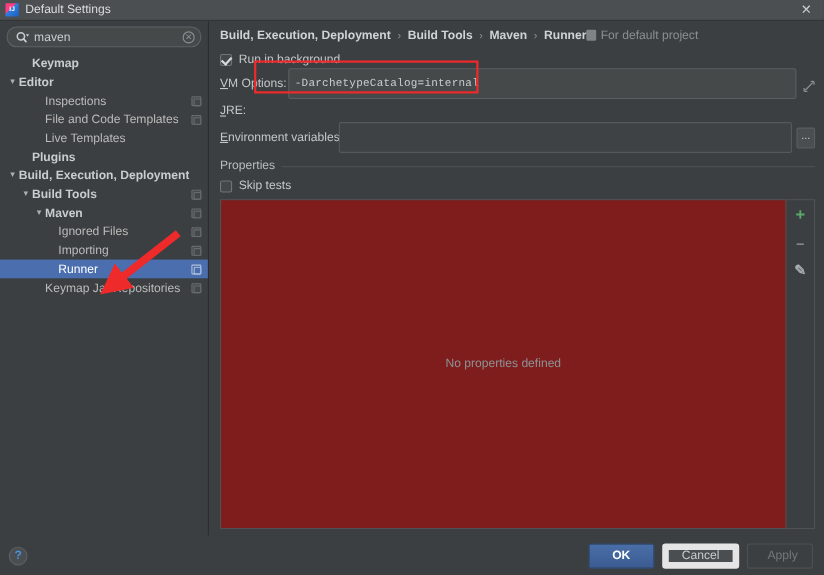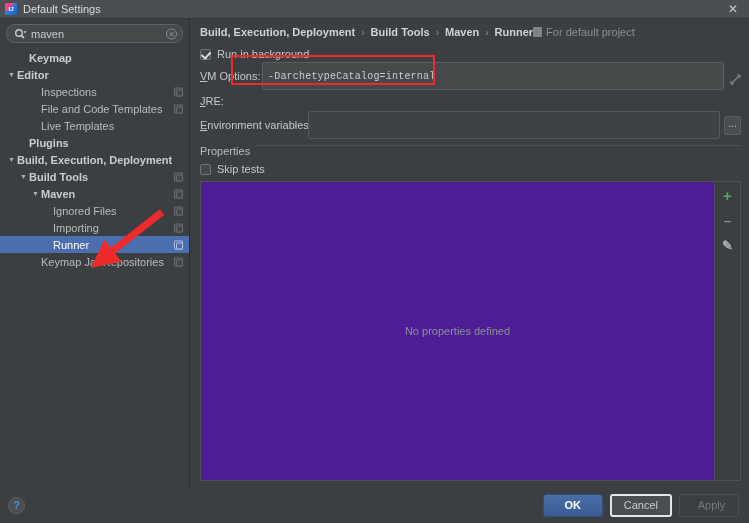--- a/index.html
+++ b/index.html
@@ -237,30 +237,30 @@
     width: 17px; height: 19px; flex: 0 0 auto;
     margin-left: 4px;
     background: #4a4e50; border: 1px solid #5a5e60;
     border-radius: 2px; color: #c3c7ca;
     font-size: 10px; line-height: 14px; text-align: center;
     cursor: pointer;
   }
 
   
   .group-title-row {
-    display: flex; align-items: flex-start; flex: 0 0 auto;
+    display: flex; align-items: center; flex: 0 0 auto;
     margin-top: 8px; margin-bottom: 3px;
   }
   .group-title { font-size: 11px; color: #b9bdc0; flex: 0 0 auto; padding-right: 6px; }
   .group-line { flex: 1 1 auto; height: 1px; background: #4e5254; }
 
   .props-body { flex: 1 1 auto; display: flex; min-height: 0; }
   .props-table {
     flex: 1 1 auto; min-width: 0;
-    background: #4c1d95;
+    background: #7f1d1d;
     border: 1px solid #4e5254;
     display: flex; align-items: center; justify-content: center;
     position: relative;
   }
   .no-props { font-size: 11px; color: #8d9296; }
   .props-toolbar {
     width: 26px; flex: 0 0 auto;
     border: 1px solid #4e5254; border-left: none;
     display: flex; flex-direction: column; align-items: center;
     padding-top: 5px; gap: 9px;
@@ -286,21 +286,21 @@
     height: 23px; min-width: 60px;
     border-radius: 3px; font-size: 11px;
     display: flex; align-items: center; justify-content: center;
     margin-left: 7px; cursor: pointer; padding: 0 12px;
   }
   .btn.primary {
     background: linear-gradient(#4a6ea8,#3b5c92);
     border: 1px solid #2f4d7d; color: #ffffff; font-weight: bold;
   }
   .btn.normal {
-    background: #4a4e50; border: 2px solid #e5e5e5; color: #c8cccf; text-align: right;
+    background: #4a4e50; border: 6px solid #e5e5e5; color: #c8cccf; text-align: right;
   }
   .btn.disabled {
     background: #43464800; border: 1px solid #4d5052; color: #74787b; padding-left: 17px;
   }
 
   
   .red-arrow { position: absolute; left: 0; top: 0; pointer-events: none; z-index: 40; }
 </style>
 </head>
 <body>

